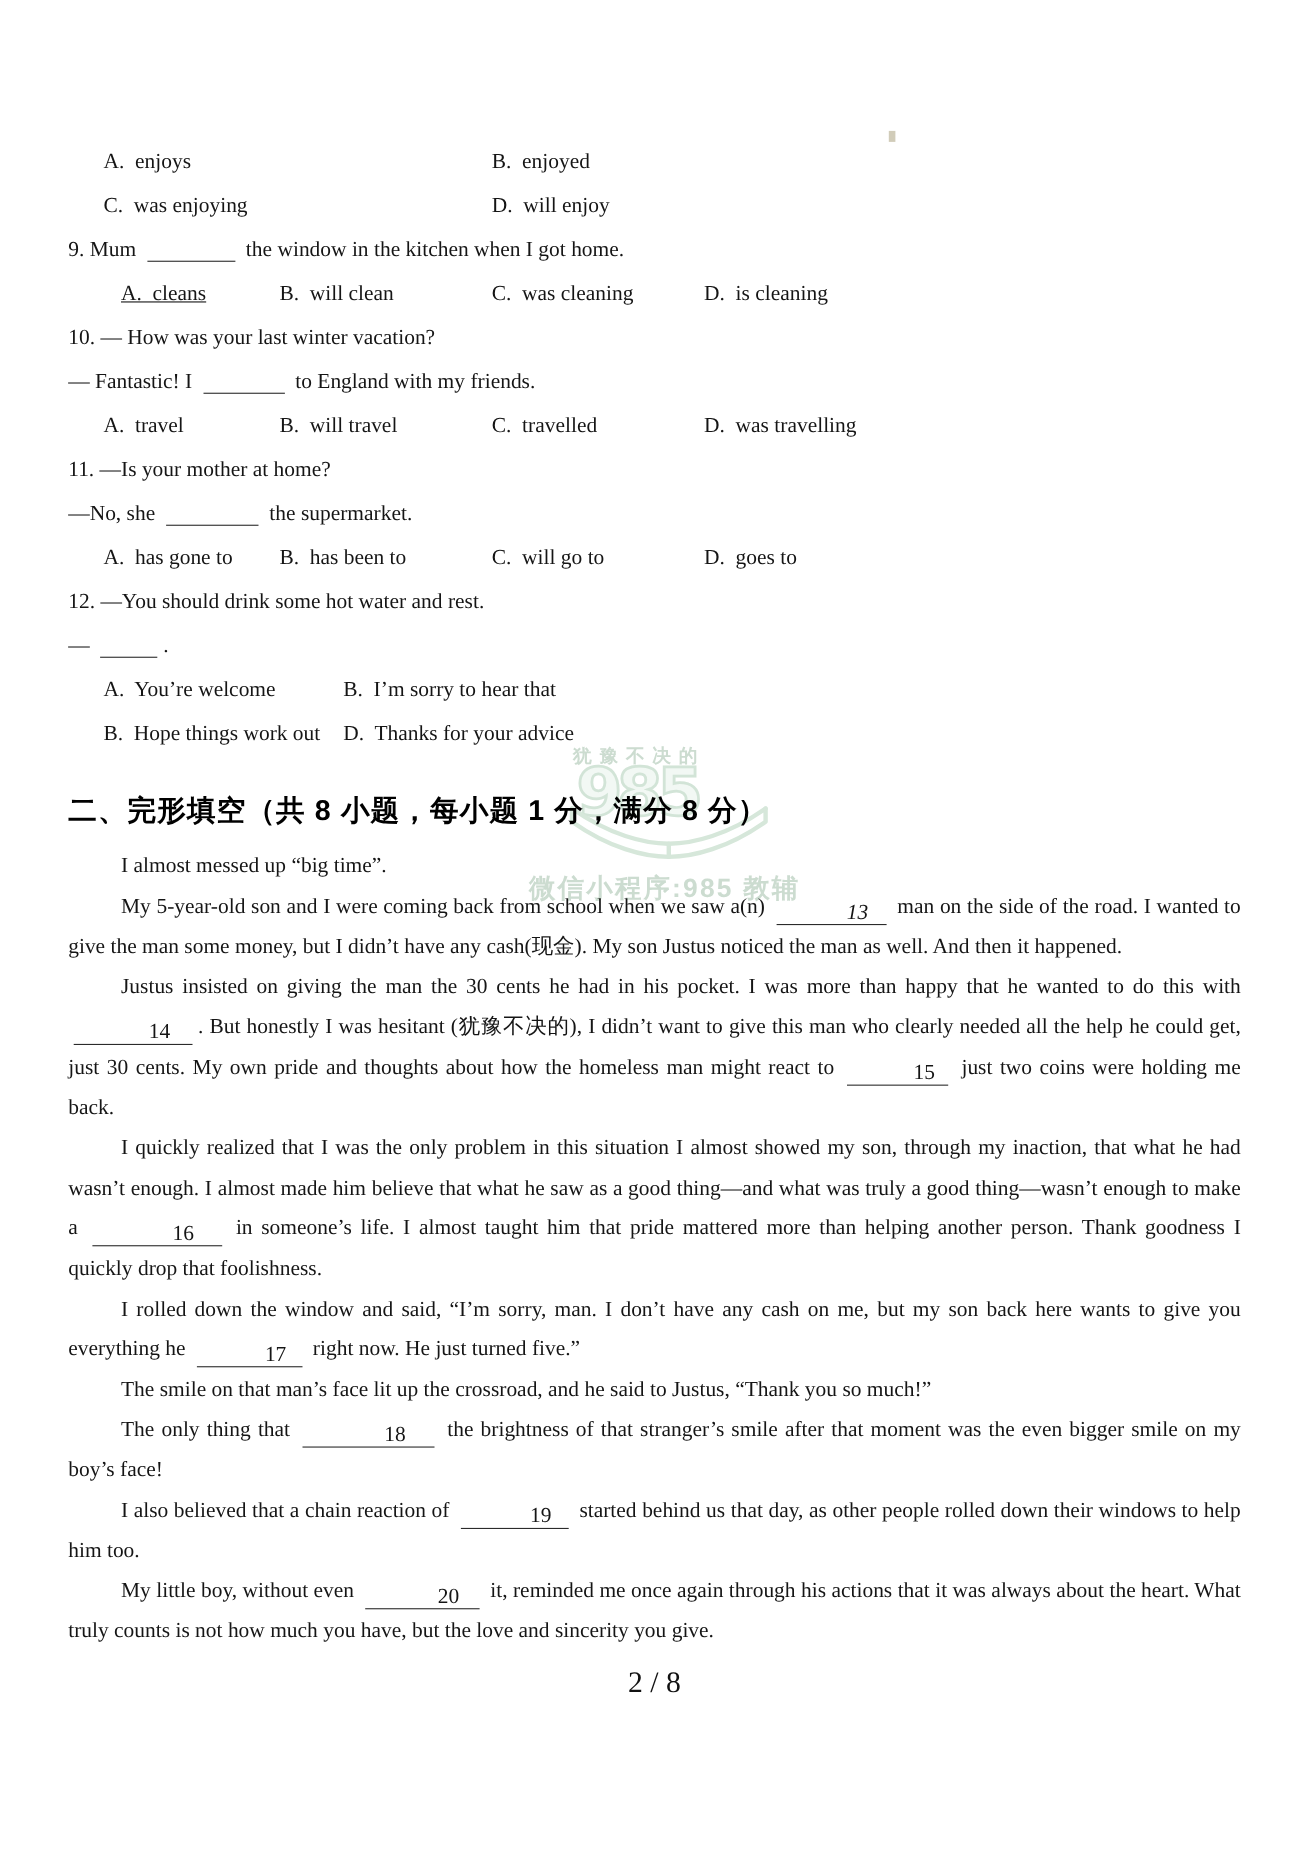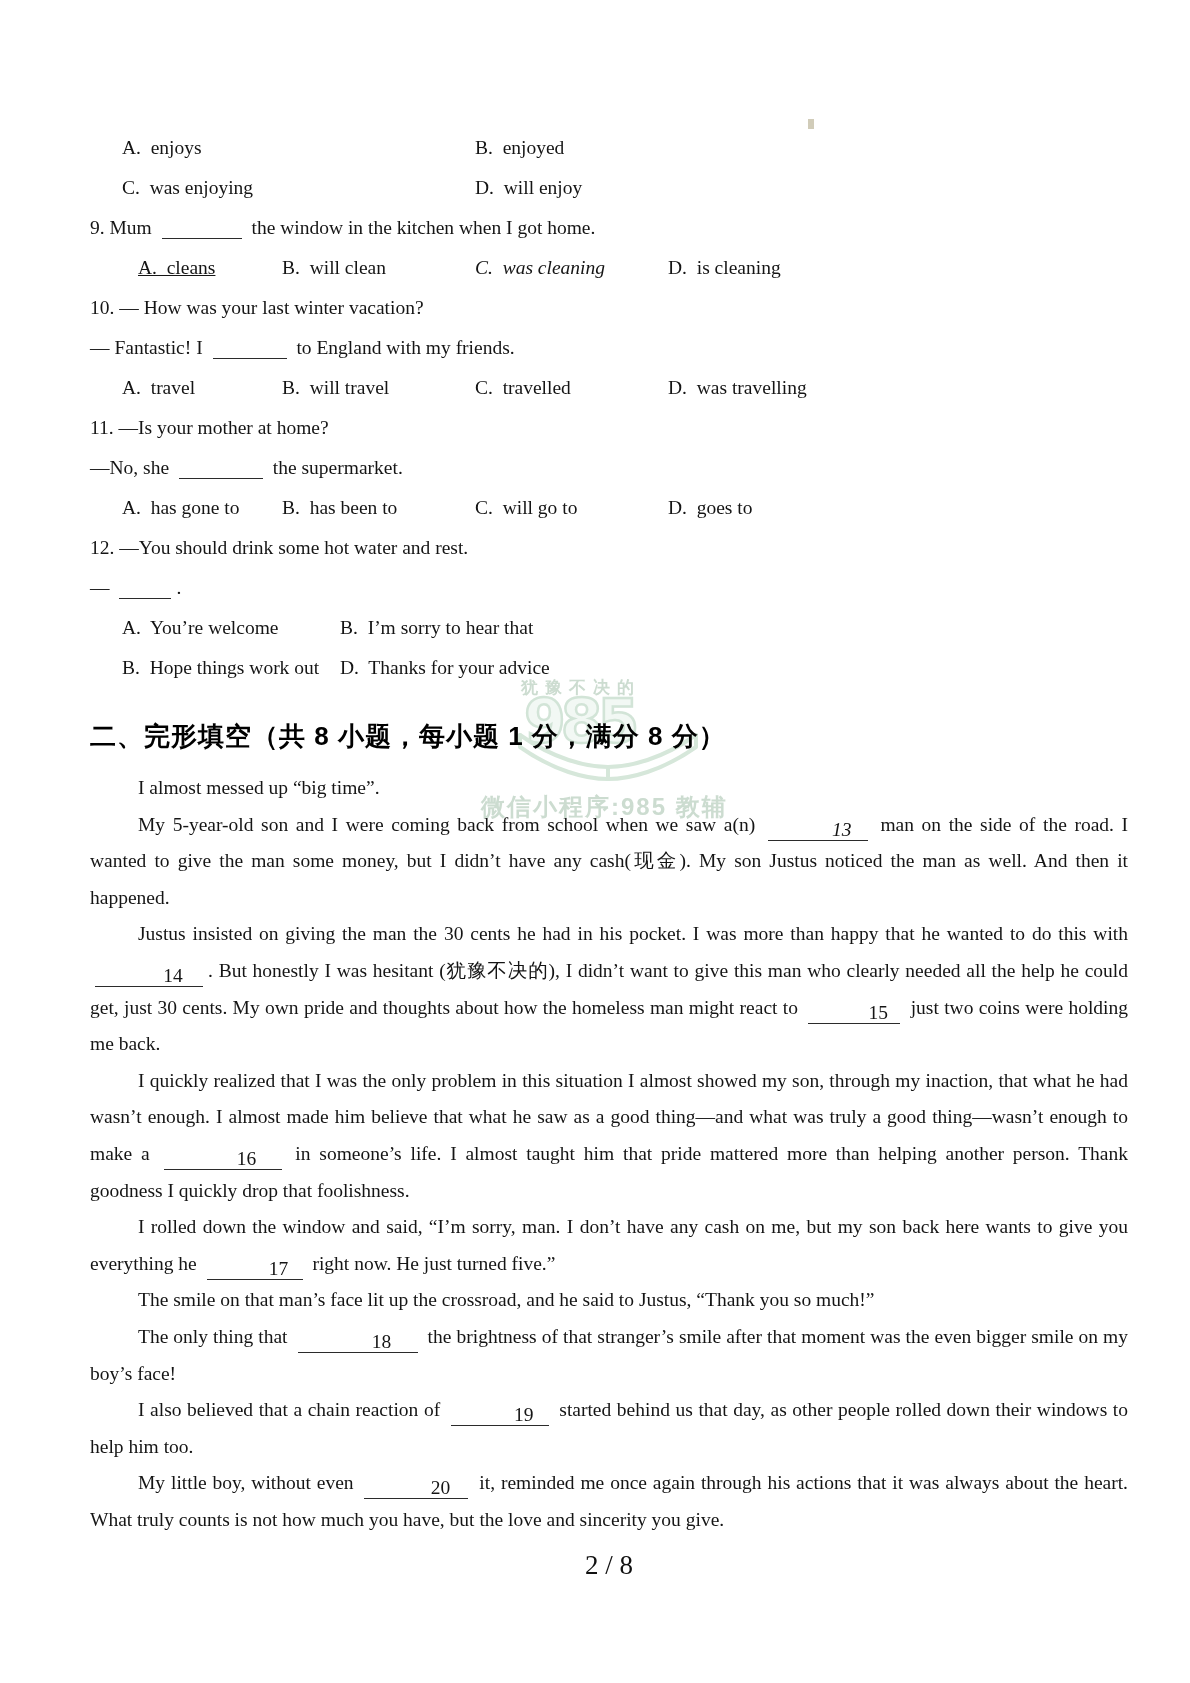--- a/index.html
+++ b/index.html
@@ -17,21 +17,21 @@
           font-family:"Liberation Sans","DejaVu Sans",sans-serif;color:#ccdcd0;font-weight:bold;}
   .wm-985{position:absolute;left:524px;top:686px;font-size:60px;font-weight:bold;
           font-family:"DejaVu Sans","Liberation Sans",sans-serif;letter-spacing:-5px;
           color:#f2f8f4;-webkit-text-stroke:2.5px #d2e4d7;}
   .wm-book{position:absolute;left:514px;top:731px;}
   .wm-caption{position:absolute;left:481px;top:791px;font-size:24px;letter-spacing:2px;
           font-family:"Liberation Sans","DejaVu Sans",sans-serif;color:#ccdcd0;font-weight:bold;}
   
   .stray{position:absolute;left:808px;top:119px;width:6px;height:10px;background:#b9b194;opacity:.65;}
   
-  .content{position:relative;z-index:1;padding:0 62px;margin-left:28px;}
+  .content{position:relative;z-index:1;padding:0 62px;}
   .q-section{padding-top:128px;font-size:19.5px;}
   .row{position:relative;height:40px;line-height:40px;}
   .stem{white-space:pre;}
   .opt{position:absolute;top:0;white-space:pre;}
   .bl{display:inline-block;border-bottom:1.6px solid #2b2b2b;height:22px;line-height:24px;
       vertical-align:-5px;text-align:center;margin:0 5px;}
   .section-heading{
     margin:26px 0 12px 0;font-size:26px;line-height:44px;font-weight:bold;color:#000;
     font-family:"Liberation Sans","DejaVu Sans",sans-serif;letter-spacing:1px;
   }
@@ -67,21 +67,21 @@
           <span class="opt" style="left: 385px;">B.  enjoyed</span>
         </div>
         <div class="row">
           <span class="opt" style="left: 32px;">C.  was enjoying</span>
           <span class="opt" style="left: 385px;">D.  will enjoy</span>
         </div>
         <div class="row stem"><span>9. Mum </span><span class="bl" style="width: 80px;"></span><span> the window in the kitchen when I got home.</span></div>
         <div class="row">
           <span class="opt" style="left: 48px; text-decoration: underline;">A.  cleans</span>
           <span class="opt" style="left: 192px;">B.  will clean</span>
-          <span class="opt" style="left: 385px; font-style: italic;">C.  was cleaning</span>
+          <span class="opt" style="left: 385px;">C.  was cleaning</span>
           <span class="opt" style="left: 578px;">D.  is cleaning</span>
         </div>
         <div class="row stem"><span>10. — How was your last winter vacation?</span></div>
         <div class="row stem"><span>— Fantastic! I </span><span class="bl" style="width: 74px;"></span><span> to England with my friends.</span></div>
         <div class="row">
           <span class="opt" style="left: 32px;">A.  travel</span>
           <span class="opt" style="left: 192px;">B.  will travel</span>
           <span class="opt" style="left: 385px;">C.  travelled</span>
           <span class="opt" style="left: 578px;">D.  was travelling</span>
         </div>

